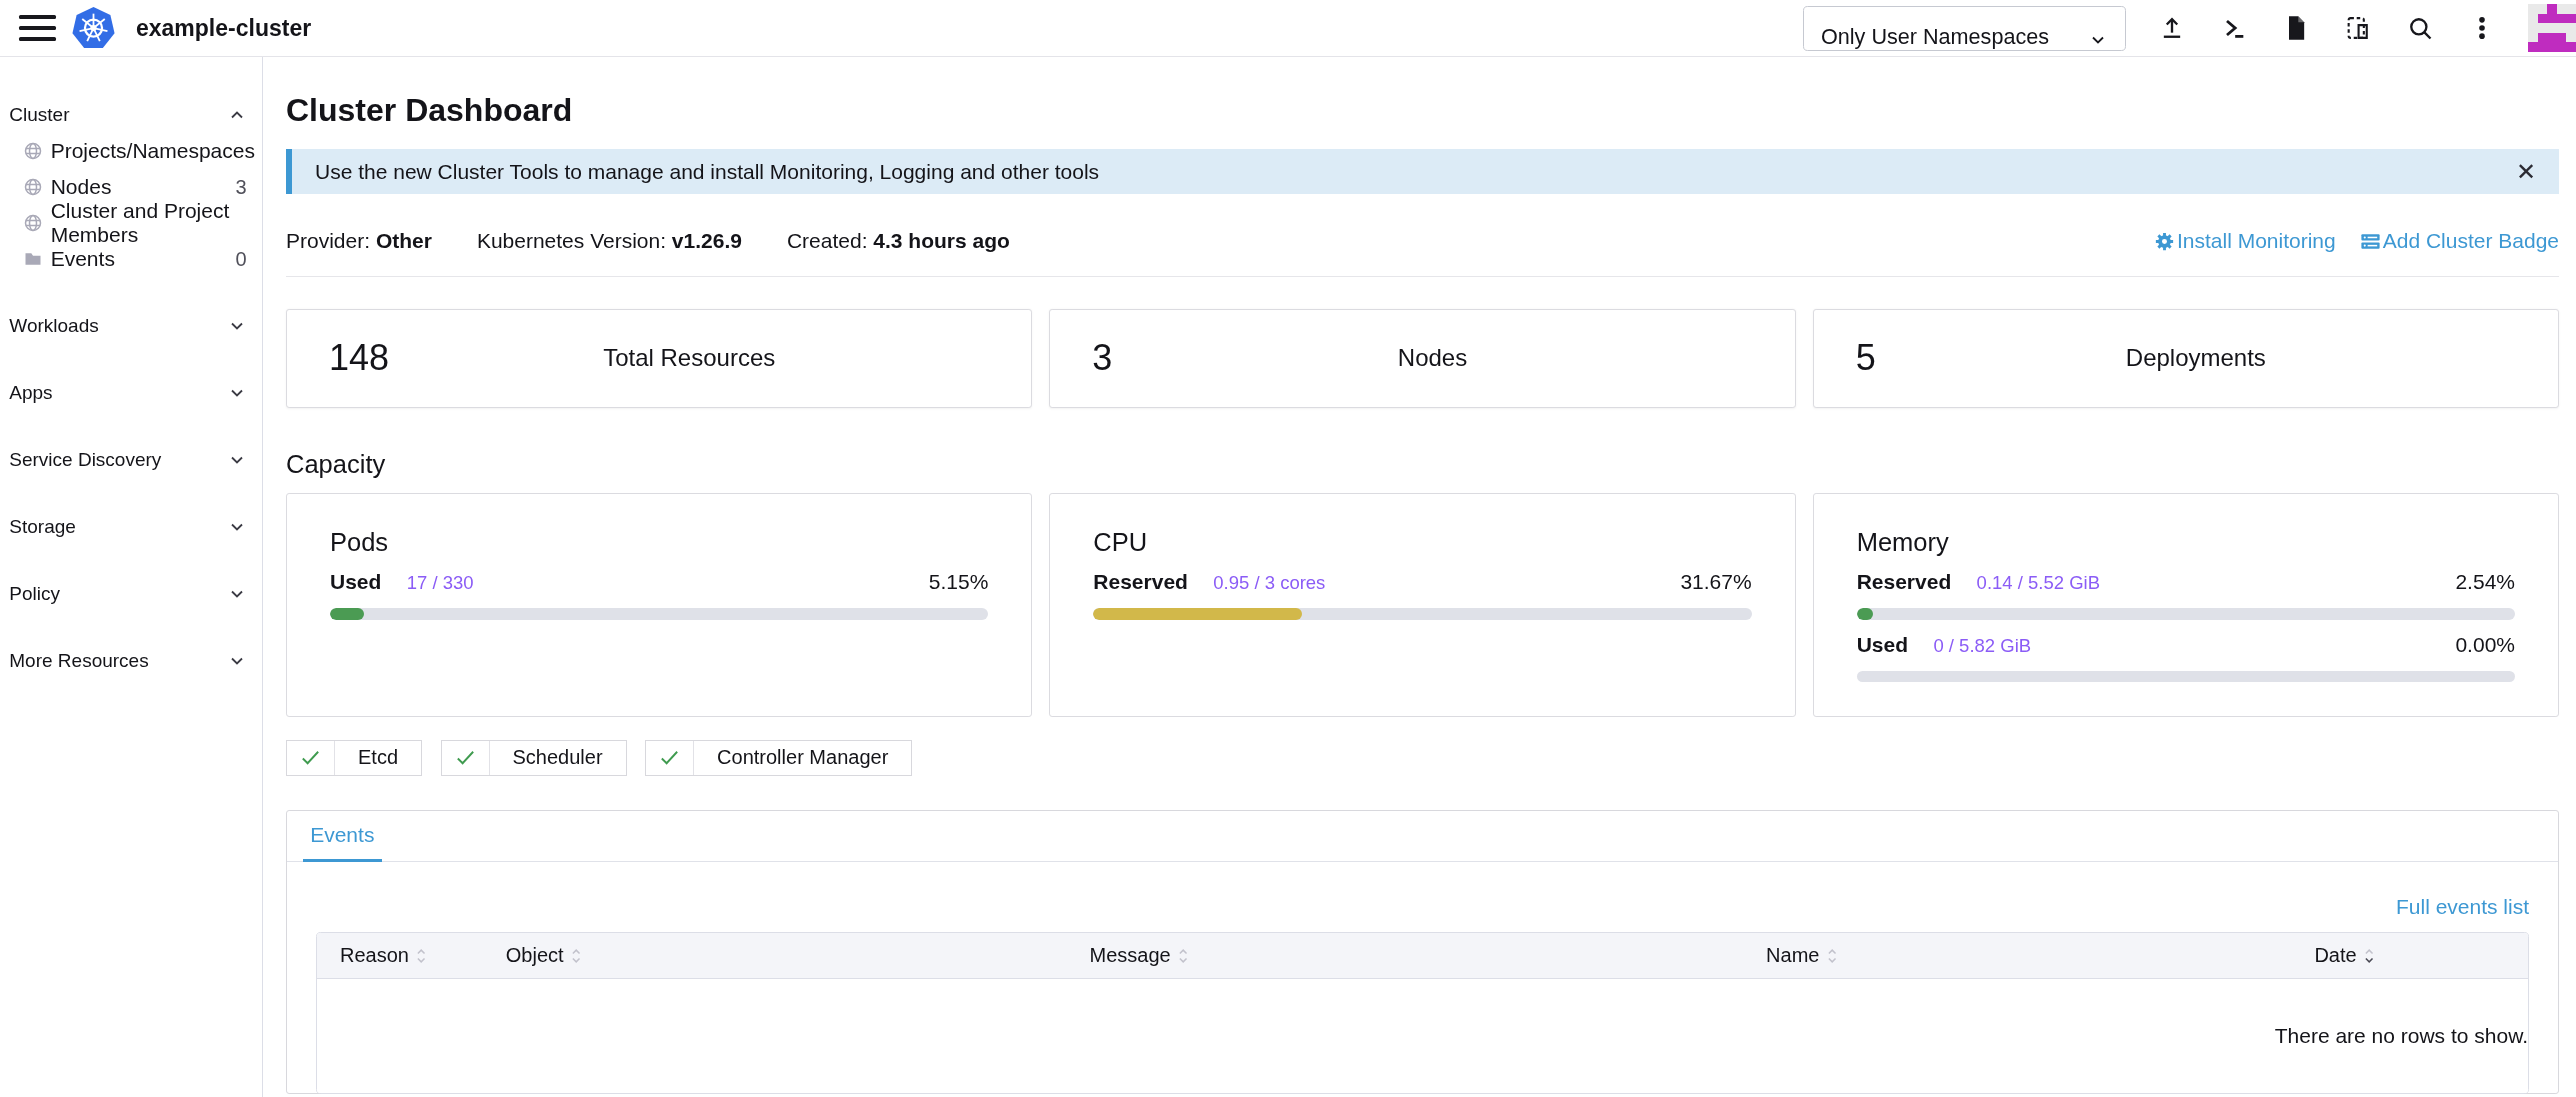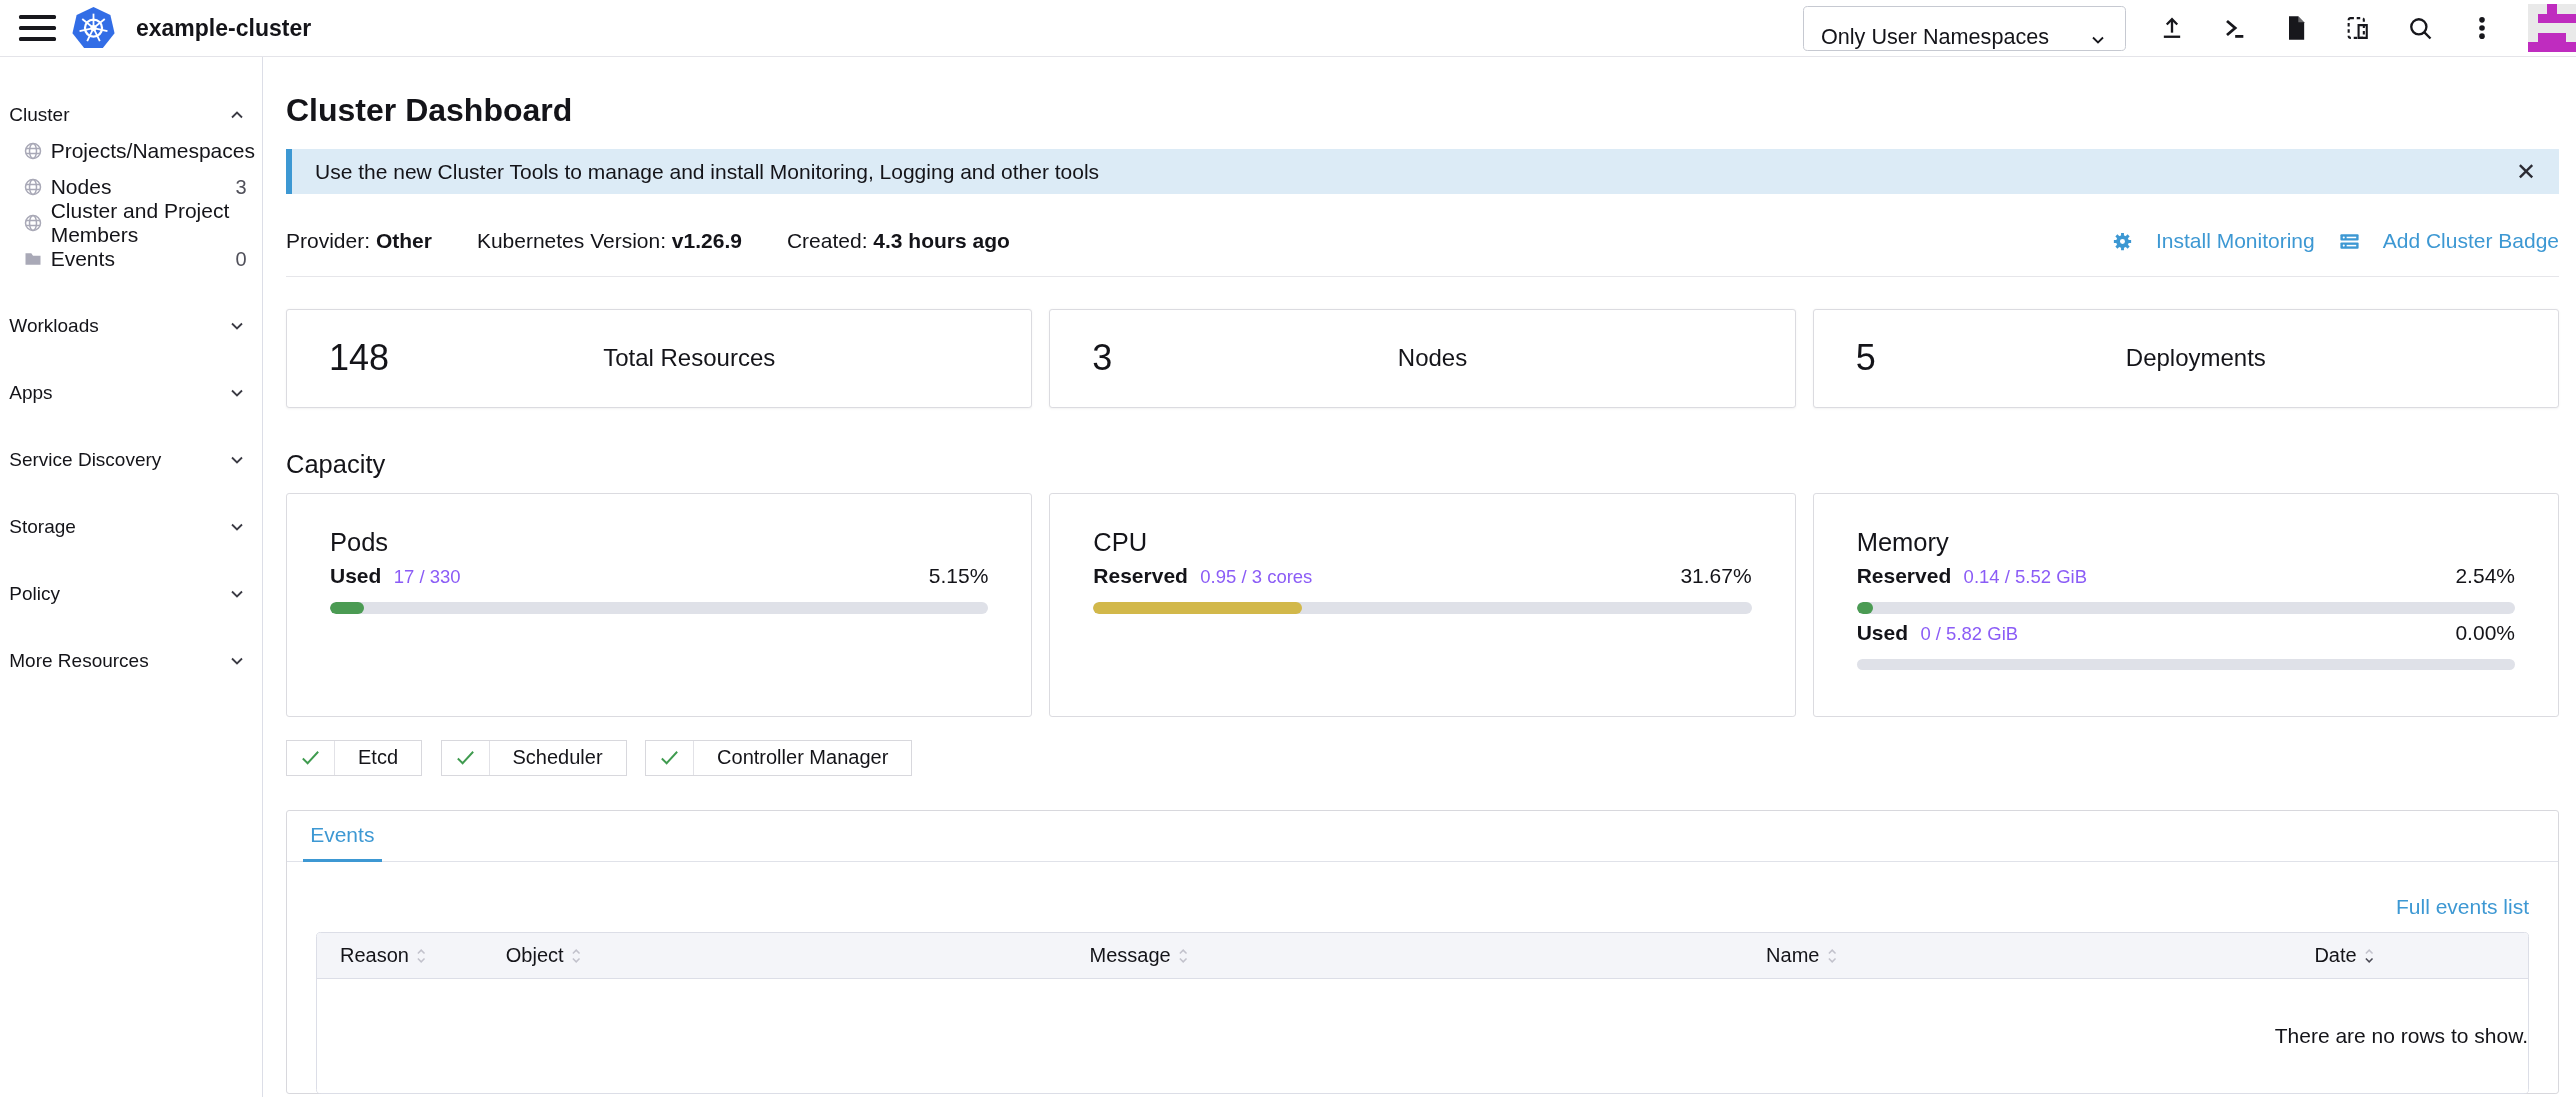--- a/index.html
+++ b/index.html
@@ -36,32 +36,32 @@
   .side-count { margin-left:auto; color:#50505a; font-size:20px; }
   
   main { flex:1; padding:0 17px 0 23px; overflow:hidden; }
   h1 { font-size:32px; font-weight:700; margin:34px 0 0; line-height:1.2; }
   .banner { margin-top:20px; height:45px; background:#dcebf6; border-left:6.2px solid #3d98d3; display:flex; align-items:center; padding:0 23px; font-size:21px; }
   .banner-close { margin-left:auto; font-size:24px; color:#2b2b33; cursor:pointer; }
   .glance-row { margin-top:34px; height:26px; display:flex; align-items:center; font-size:21px; }
   .glance-item { margin-right:45px; }
   .glance-value { font-weight:700; }
   .actions { margin-left:auto; display:flex; align-items:center; gap:23px; }
-  .action-link { color:#3d98d3; display:flex; align-items:center; gap:22px; font-size:21px; text-decoration:none; cursor:pointer; }
+  .action-link { color:#3d98d3; display:flex; align-items:center; gap:1px; font-size:21px; text-decoration:none; cursor:pointer; }
   .action-icon svg { width:23px; height:23px; display:block; }
   .divider { margin-top:21.6px; border-bottom:0.8px solid #e6e6ea; }
   .stat-cards { margin-top:32px; display:flex; gap:17px; }
   .stat-card { flex:1; height:99px; border:0.8px solid #dbdbe0; border-radius:3.1px; background:#fff; display:flex; align-items:center; padding:0 42px; box-shadow:0 0.8px 2.3px rgba(0,0,0,.05); }
   .stat-value { font-size:36px; }
   .stat-label { font-size:24px; flex:1; text-align:center; }
   h2 { margin:42px 0 0; font-size:25.5px; font-weight:500; }
   .cap-cards { margin-top:14px; display:flex; gap:17px; }
   .cap-card { flex:1; height:224px; border:0.8px solid #dbdbe0; border-radius:3.1px; background:#fff; padding:34px 43px 31px; }
   .cap-title { font-size:25.5px; }
-  .meter-row { display:flex; align-items:baseline; margin-top:7px; font-size:21px; }
+  .meter-row { display:flex; align-items:baseline; margin-top:13px; font-size:21px;gap:13px; }
   .meter-label { font-weight:700; }
   .meter-detail { color:#8b5cf6; font-size:18.5px; margin-left:12.4px; }
   .meter-percent { margin-left:auto; }
   .meter-track { margin-top:14px; height:11.6px; border-radius:6.2px; background:#dfe1e8; overflow:hidden; }
   .meter-fill { height:100%; border-radius:6.2px; }
   .badges { margin-top:23px; display:flex; gap:18.5px; }
   .status-badge { display:flex; align-items:stretch; height:36px; border:0.8px solid #d8d8dd; background:#fff; }
   .badge-check { width:48px; display:flex; align-items:center; justify-content:center; border-right:0.8px solid #e2e2e7; }
   .badge-check svg { width:23px; height:23px; display:block; }
   .badge-label { padding:0 23px; display:flex; align-items:center; font-size:20px; }

